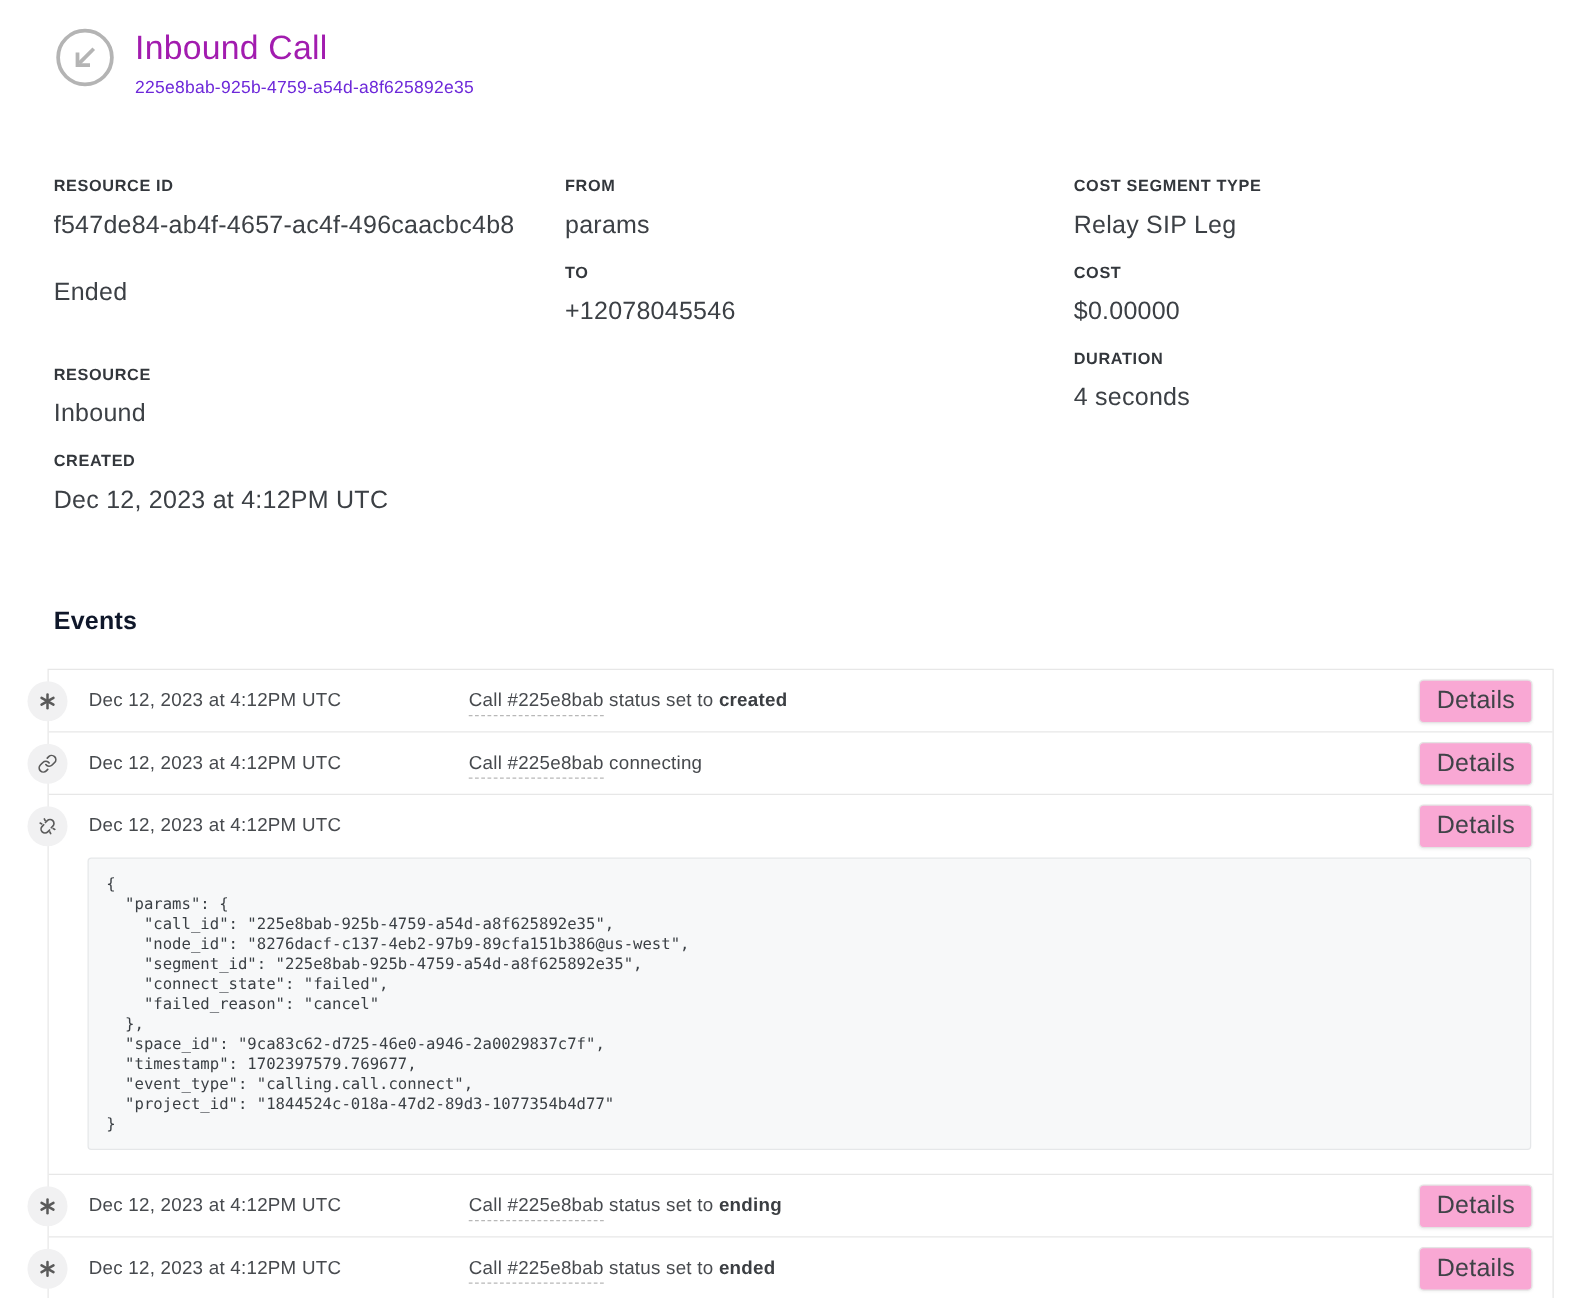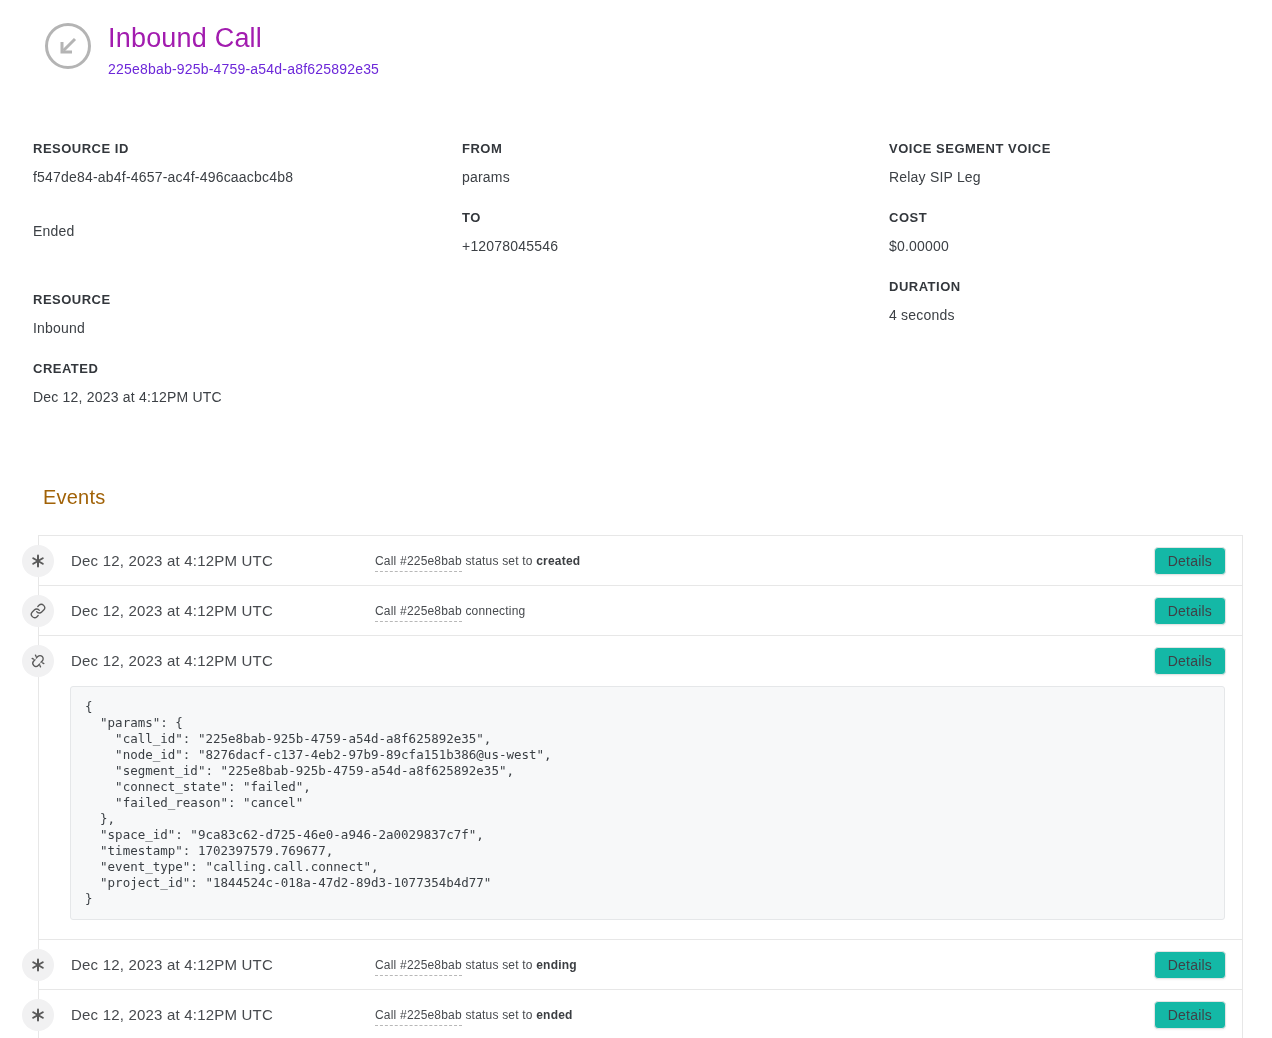--- a/index.html
+++ b/index.html
@@ -11,49 +11,49 @@
   .page { width: 1272px; min-height: 1038px; background: #ffffff; overflow: hidden; }
 
   
   .header { display: flex; align-items: flex-start; padding: 22px 0 0 44px; }
   .hdr-icon { width: 48px; height: 48px; flex: 0 0 auto; }
   .hdr-text { margin-left: 16px; padding-top: 1px; }
   .page-title { font-size: 27px; font-weight: 500; color: #a21caf; letter-spacing: 0.2px; }
   .page-subtitle { font-size: 14px; color: #6d28d9; margin-top: 7px; letter-spacing: 0.2px; }
 
   
-  .details { display: grid; grid-template-columns: 409px 407px 1fr; margin: 64px 43px 0 33px; gap: 20px; }
+  .details { display: grid; grid-template-columns: 409px 407px 1fr; margin: 64px 43px 0 43px; }
   .field { height: 69px; }
   .field-label { font-size: 13px; font-weight: 700; color: #33373c; letter-spacing: 0.5px; }
-  .field-value { font-size: 14px; color: #3c4045; margin-top: 13px; letter-spacing: 0.2px; }
+  .field-value { font-size: 20px; color: #3c4045; margin-top: 13px; letter-spacing: 0.2px; }
 
   
-  .events-heading { font-size: 20px; font-weight: 400; color: #a16207; margin: 56px 0 0 43px; letter-spacing: 0.2px; }
+  .events-heading { font-size: 20px; font-weight: 700; color: #0f172a; margin: 56px 0 0 43px; letter-spacing: 0.2px; }
   .events { margin: 26px 29px 35px 38px; border: 1px solid #e7e7e7; }
   .event-row { border-bottom: 1px solid #e7e7e7; }
   .event-row:last-child { border-bottom: none; }
   .event-line { position: relative; display: flex; align-items: center; height: 49px; padding-left: 32px; }
   .event-icon {
     position: absolute; left: -17px; top: 50%; transform: translateY(-50%);
     width: 32px; height: 32px; border-radius: 50%;
     background: #f1f1f2; color: #58595b;
     display: flex; align-items: center; justify-content: center;
   }
   .event-time { width: 304px; flex: 0 0 auto; font-size: 15px; color: #474a4e; letter-spacing: 0.2px; }
-  .event-desc { flex: 1 1 auto; font-size: 12px; color: #474a4e; letter-spacing: 0.2px; padding-right: 110px; }
+  .event-desc { flex: 1 1 auto; font-size: 15px; color: #474a4e; letter-spacing: 0.2px; padding-right: 110px; }
   .event-link {
     color: #474a4e; text-decoration: none;
     border-bottom: 1px dashed #b8b8b8; padding-bottom: 3px; cursor: pointer;
   }
   .event-status { font-weight: 700; color: #3b3e42; }
   .details-btn {
     position: absolute; right: 16px; top: 50%; transform: translateY(-50%);
     font-family: "Liberation Sans", sans-serif;
-    font-size: 14px; color: #3f4247; letter-spacing: 0.2px;
-    background: #14b8a6; border: 1px solid #e4e4e4; border-radius: 4px;
+    font-size: 20px; color: #3f4247; letter-spacing: 0.2px;
+    background: #f9a8d4; border: 1px solid #e4e4e4; border-radius: 4px;
     padding: 5px 13px; cursor: pointer;
     box-shadow: 0 1px 2px rgba(0,0,0,0.05);
   }
   .event-code {
     margin: 1px 17px 19px 31px;
     background: #f7f8f9;
     border: 1px solid #e5e7e9;
     border-radius: 3px;
     padding: 12px 14px;
     font-family: "DejaVu Sans Mono", monospace;
@@ -105,21 +105,21 @@
         <div class="field-label">FROM</div>
         <div class="field-value">params</div>
       </div>
       <div class="field">
         <div class="field-label">TO</div>
         <div class="field-value">+12078045546</div>
       </div>
     </div>
     <div class="details-col">
       <div class="field">
-        <div class="field-label">VOICE SEGMENT VOICE</div>
+        <div class="field-label">COST SEGMENT TYPE</div>
         <div class="field-value">Relay SIP Leg</div>
       </div>
       <div class="field">
         <div class="field-label">COST</div>
         <div class="field-value">$0.00000</div>
       </div>
       <div class="field">
         <div class="field-label">DURATION</div>
         <div class="field-value">4 seconds</div>
       </div>

